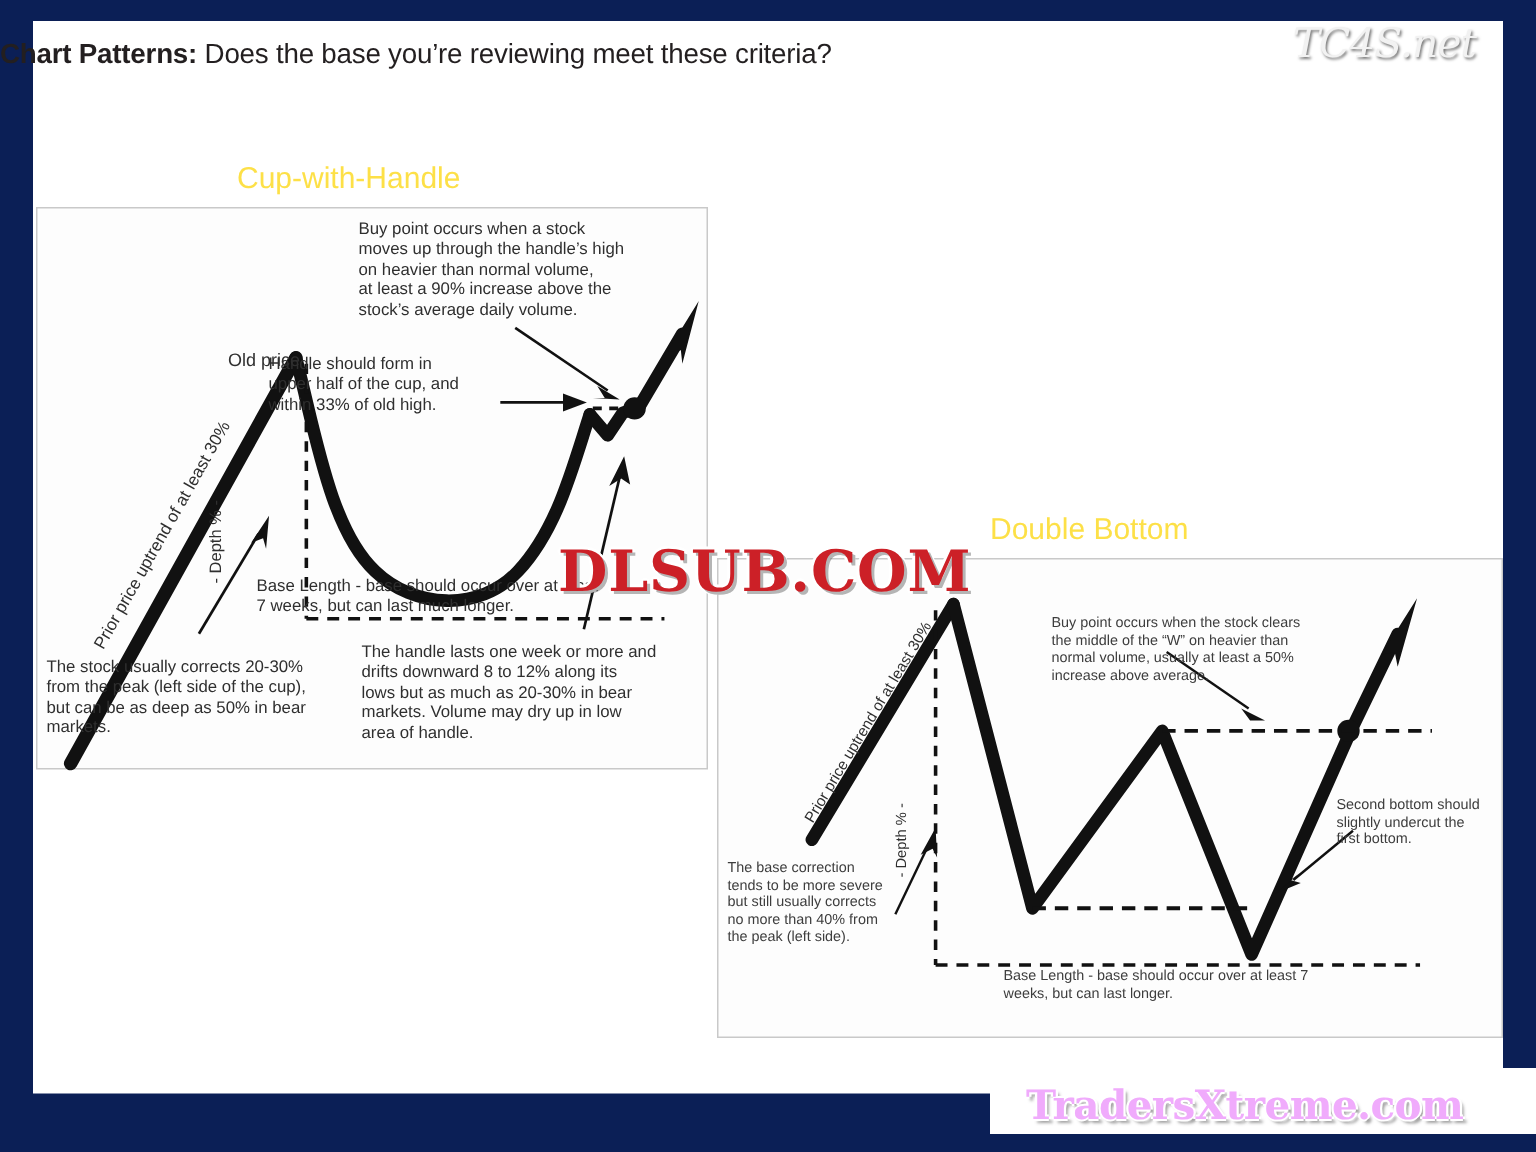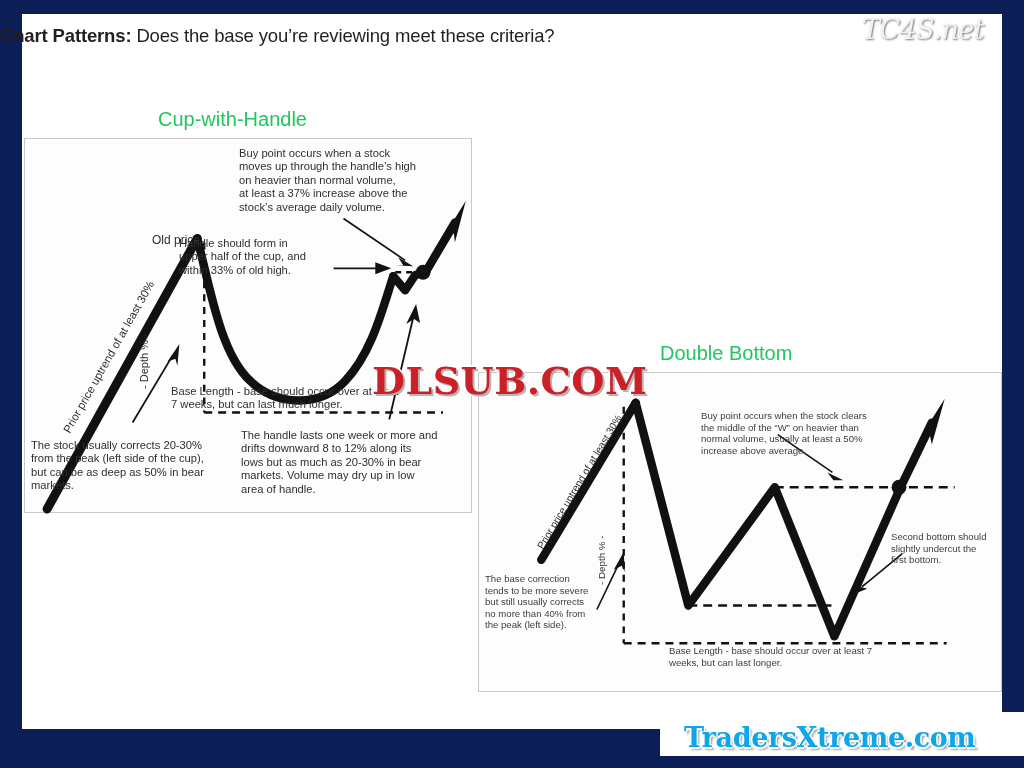--- a/index.html
+++ b/index.html
@@ -39,21 +39,21 @@
     color: #231f20;
     letter-spacing: -0.15px;
   }
   #slide-title .bold {
     font-weight: bold;
   }
   
   .panel-heading {
     position: absolute;
     font-size: 20px;
-    color: #22c55e;
+    color: #fde047;
     white-space: nowrap;
   }
   #cup-heading { left: 158px; top: 108px; }
   #db-heading  { left: 660px; top: 342px; }
 
   
   .panel-box {
     position: absolute;
     background: #fdfdfd;
     border: 1px solid #c9c9c9;
@@ -123,21 +123,21 @@
     font-style: italic;
     color: #f2f2f2;
     letter-spacing: -0.5px;
     text-shadow: 1px 1px 2px rgba(0,0,0,0.55);
   }
   #wm-traders {
     left: 684px; top: 722px;
     font-size: 27px;
     font-family: "DejaVu Serif", serif;
     font-weight: bold;
-    color: #0ea5e9;
+    color: #f0abfc;
     letter-spacing: -0.4px;
     text-shadow:
       -1.5px 0 0 #ffffff, 1.5px 0 0 #ffffff,
       0 -1.5px 0 #ffffff, 0 1.5px 0 #ffffff,
       2.5px 2.5px 2px rgba(70,70,70,0.5);
   }
   #wm-traders-bg {
     position: absolute;
     left: 660px; top: 712px;
     width: 364px; height: 44px;
@@ -191,21 +191,21 @@
 
     <div class="ann ann-cup" style="left:127px; top:95px; font-size:12px; color:#2f2f2f;">Old price</div>
 
     <div class="rot-label ann-cup" style="left:36px; top:290px; font-size:11.4px; transform:rotate(-60.5deg);">Prior price uptrend of at least 30%</div>
 
     <div class="rot-label ann-cup" style="left:113px; top:250px; font-size:11px; transform:rotate(-90deg);">- Depth % -</div>
 
     <div class="ann ann-cup" style="left:214px; top:8px; width:215px;">Buy point occurs when a stock
 moves up through the handle’s high
 on heavier than normal volume,
-at least a 37% increase above the
+at least a 90% increase above the
 stock’s average daily volume.</div>
 
     <div class="ann ann-cup" style="left:154px; top:98px; width:190px;">Handle should form in
 upper half of the cup, and
 within 33% of old high.</div>
 
     <div class="ann ann-cup" style="left:146px; top:246px; width:250px;">Base Length - base should occur over at least
 7 weeks, but can last much longer.</div>
 
     <div class="ann ann-cup" style="left:6px; top:300px; width:215px;">The stock usually corrects 20-30%

